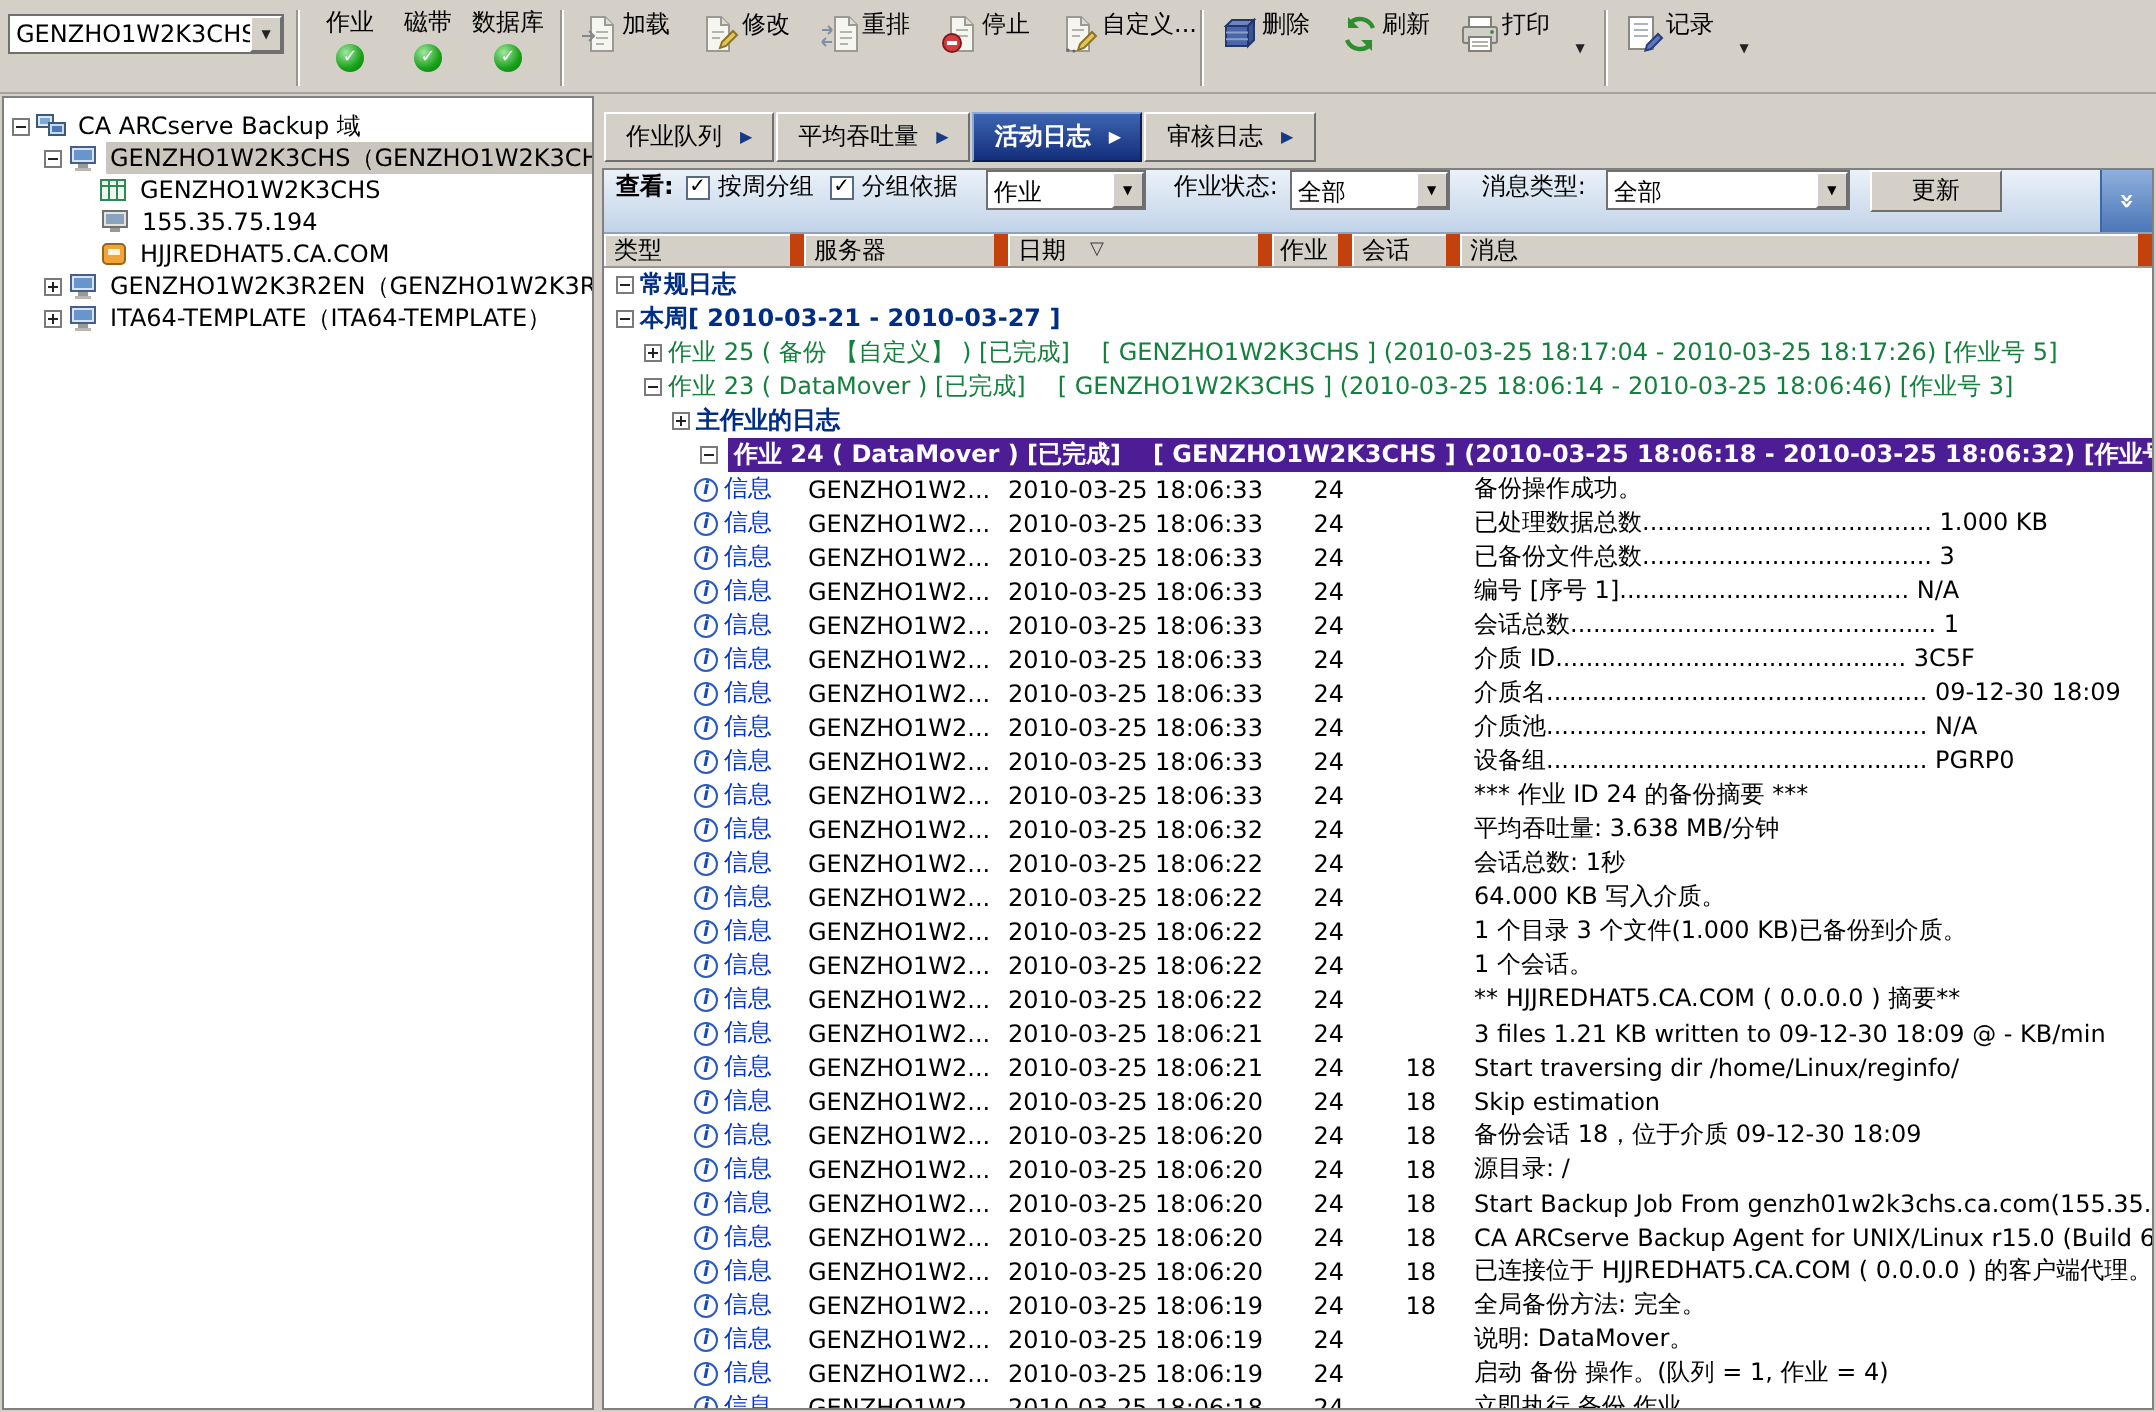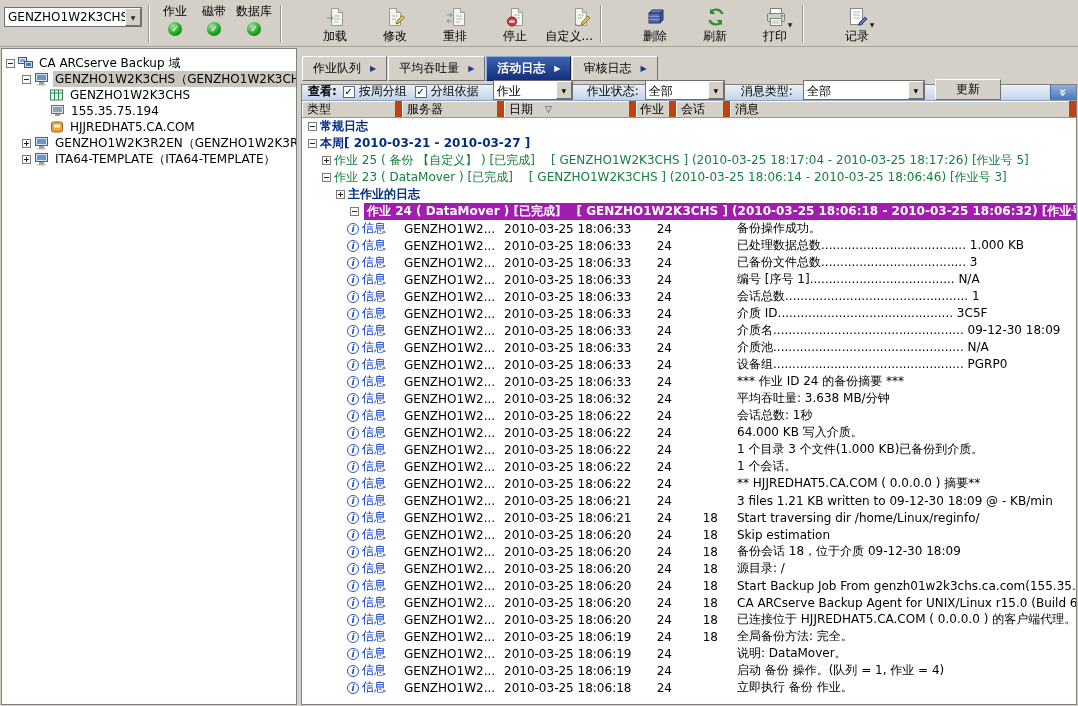--- a/index.html
+++ b/index.html
@@ -10,21 +10,21 @@
 
 .toolbar{height:47px;display:flex;align-items:flex-start;padding:3px 4px 0 4px;border-bottom:1px solid #a8a49c}
 .combo{width:138px;height:20px;margin-top:4px;background:#fff;border:1px solid #707070;display:flex}
 .combo-text{flex:1;padding:2px 3px;overflow:hidden;white-space:nowrap}
 .combo-btn{width:16px;background:#d4d0c8;border:1px solid;border-color:#fff #6f6f6f #6f6f6f #fff;display:flex;align-items:center;justify-content:center;font-size:6px;color:#222}
 .tsep{width:2px;height:38px;margin:2px 6px 0 6px;border-left:1px solid #9a968e;border-right:1px solid #fff}
 .status-group{display:flex;gap:5px;margin:0 2px}
 .status{display:flex;flex-direction:column;align-items:center;min-width:34px}
 .s-label{height:16px;line-height:16px;white-space:nowrap}
 .ball{width:14px;height:14px;margin-top:3px;border-radius:50%;background:radial-gradient(circle at 35% 30%,#9fe89f,#18a018 60%,#0c7a0c);color:#fff;font-size:9px;font-weight:bold;display:flex;align-items:center;justify-content:center}
-.tbtn{display:flex;flex-direction:column;align-items:flex-end;width:60px;height:43px;background:transparent;border:1px solid transparent;padding:1px 0 0 0;font-size:12px;font-family:inherit;cursor:default}
+.tbtn{display:flex;flex-direction:row;align-items:flex-start;width:60px;height:43px;background:transparent;border:1px solid transparent;padding:1px 0 0 0;font-size:12px;font-family:inherit;cursor:default}
 .tbtn .bicon{height:24px;display:flex;align-items:center}
 .tbtn .blabel{height:15px;line-height:15px;white-space:nowrap}
 .tbtn.wide{width:66px}
 .tb-dd{width:12px;height:43px;display:flex;align-items:center;justify-content:center;font-size:6px;color:#222;margin-left:-4px}
 
 
 .main{display:flex;height:659px}
 .tree-panel{width:296px;flex:none;background:#fff;border:1px solid #808080;margin:1px 0 1px 1px;padding-top:6px;overflow:hidden}
 .trow{height:16px;display:flex;align-items:center;white-space:nowrap;overflow:hidden}
 .eb{flex:none;width:9px;height:9px;border:1px solid #7b7b7b;background:#fff;position:relative;margin-right:3px}
@@ -38,21 +38,21 @@
 
 .right{flex:1;display:flex;flex-direction:column;min-width:0;margin:1px 1px 1px 0}
 .tabbar{height:33px;flex:none;display:flex;align-items:flex-end;padding-left:1px}
 .tab{height:25px;display:flex;align-items:center;padding:0 10px;background:#d4d0c8;border:1px solid;border-color:#fff #6f6f6f #6f6f6f #fff;margin-right:1px;cursor:default}
 .tab .tarrow{margin-left:9px;font-size:8px;color:#173a85;line-height:1}
 .tab.active{background:linear-gradient(180deg,#3d64b0,#132f7c);color:#fff;font-weight:bold;border-color:#8ea8d8 #0a1f50 #0a1f50 #8ea8d8}
 .tab.active .tarrow{color:#fff}
 .client{flex:1;border:1px solid #808080;margin-top:3px;display:flex;flex-direction:column;min-height:0;background:#fff}
 
 
-.filterbar{height:16px;flex:none;background:linear-gradient(180deg,#eaf1f9,#c2d3e8);border-bottom:1px solid #8fa3bc;display:flex;align-items:flex-end;padding-left:6px}
+.filterbar{height:32px;flex:none;background:linear-gradient(180deg,#eaf1f9,#c2d3e8);border-bottom:1px solid #8fa3bc;display:flex;align-items:flex-start;padding-left:6px}
 .flabel{white-space:nowrap}
 .chk{display:flex;align-items:center;gap:4px;white-space:nowrap}
 .cb{width:12px;height:12px;background:#fff;border:1px solid #5a6a80;display:flex;align-items:center;justify-content:center;font-size:10px;font-weight:bold;line-height:1}
 .cb.checked::before{content:"✓"}
 .dropdown{height:20px;background:#fff;border:1px solid #707070;display:flex}
 .dd-text{flex:1;padding:2px 3px;overflow:hidden;white-space:nowrap}
 .dd-btn{width:16px;background:#d4d0c8;border:1px solid;border-color:#fff #6f6f6f #6f6f6f #fff;display:flex;align-items:center;justify-content:center;font-size:6px}
 .btn{height:21px;padding:0 20px;background:#d4d0c8;border:1px solid;border-color:#fff #6f6f6f #6f6f6f #fff;font-size:12px;font-family:Liberation Serif, serif;white-space:nowrap}
 .chevzone{margin-left:auto;align-self:stretch;width:26px;background:linear-gradient(180deg,#8fb0de,#4a77b6);display:flex;align-items:center;justify-content:center;border-left:1px solid #3c68a8}
 .chev{color:#fff;font-weight:bold;font-size:13px;transform:rotate(90deg);line-height:1}
@@ -62,21 +62,21 @@
 .hcell{flex:none;padding:1px 5px;border-right:7px solid #c2410c;box-shadow:inset 1px 1px 0 #fff;white-space:nowrap;overflow:hidden;display:flex;align-items:center}
 .h-type{width:100px}.h-server{width:102px}.h-date{width:132px}.h-job{width:40px;justify-content:flex-end}.h-sess{width:54px}.h-msg{flex:1}
 .sorticon{margin-left:12px;font-size:9px;color:#3a3a3a;line-height:1}
 
 
 .list{flex:1;background:#fff;overflow:hidden}
 .grow{height:17px;display:flex;align-items:center;white-space:nowrap;overflow:hidden}
 .g-blue{color:#002d85;font-weight:bold}
 .g-maroon{color:#15803d;font-weight:normal}
 .gdetail{margin-left:16px}
-.selbar{flex:1;align-self:stretch;display:flex;align-items:center;background:#a21caf;color:#fff;font-weight:bold;padding-left:3px;white-space:nowrap;overflow:hidden;margin-left:2px}
+.selbar{flex:1;align-self:stretch;display:flex;align-items:center;background:#4c1d95;color:#fff;font-weight:bold;padding-left:3px;white-space:nowrap;overflow:hidden;margin-left:2px}
 .rows-host{display:contents}
 .lrow{height:17px;display:flex;align-items:center;white-space:nowrap}
 .c-type{width:100px;flex:none;padding-left:45px;display:flex;align-items:center;overflow:hidden}
 .c-server{width:102px;flex:none;padding-left:2px;overflow:hidden}
 .c-date{width:132px;flex:none;overflow:hidden}
 .c-job{width:40px;flex:none;text-align:right;padding-right:4px}
 .c-sess{width:54px;flex:none;text-align:right;padding-right:12px}
 .c-msg{flex:1;padding-left:7px;overflow:hidden}
 .info-icon{flex:none;width:12px;height:12px;border-radius:50%;border:1px solid #2a5ac0;background:#fff;color:#1a4ab8;font-size:9px;font-weight:bold;font-style:italic;line-height:10px;text-align:center;margin-right:3px}
 .t-label{color:#0033cc}

